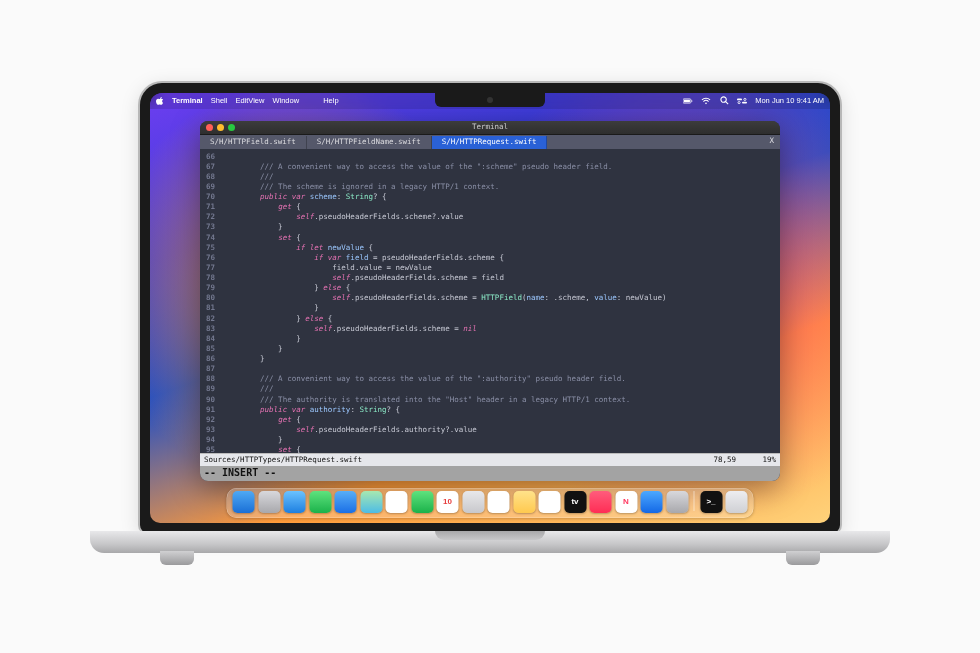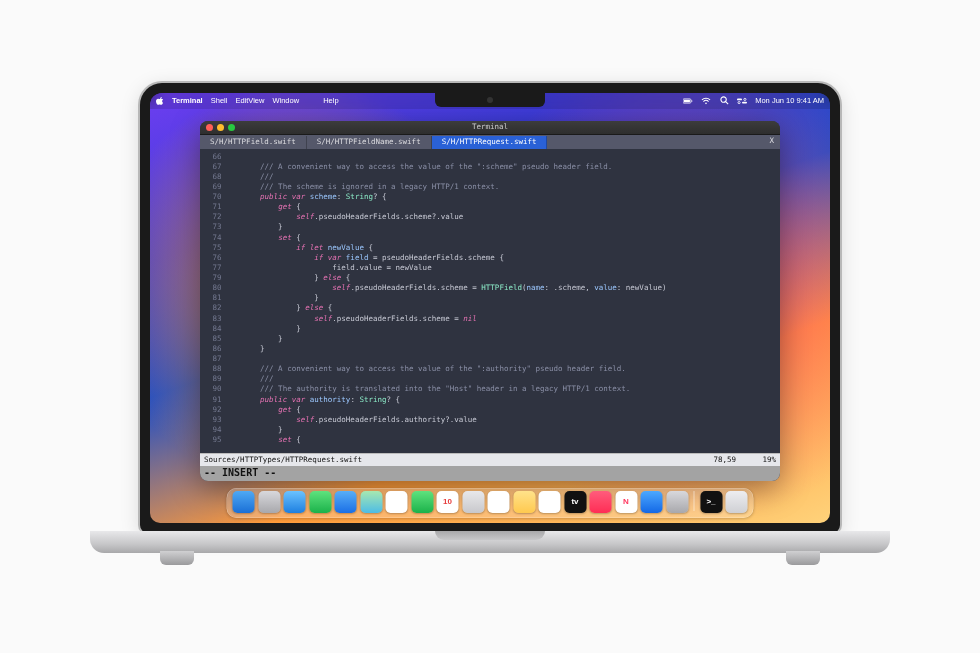--- a/index.html
+++ b/index.html
@@ -179,21 +179,21 @@
   .tabbar .closex { position:absolute; right:6px; top:1px; color:#dcdce0; }
 
   .editor {
     flex: 1;
     background: #2f3340;
     color: #dcdce4;
     overflow: hidden;
     padding: 3px 6px;
   }
   .line { white-space: pre; }
-  .gut { color: #73788f; display:inline-block; width: 22px; text-align: center; margin-right: 14px; }
+  .gut { color: #73788f; display:inline-block; width: 22px; text-align: left; margin-right: 14px; font-weight: bold; }
   .c-com { color: #8a8fa6; }
   .c-kw  { color: #e773b4; font-style: italic; }
   .c-id  { color: #9cc8ff; }
   .c-fn  { color: #8be9c6; }
   .c-pn  { color: #c7c9d4; }
 
   .statusbar {
     background: #e6e7eb;
     color: #111;
     font-size: 7.5px;
@@ -282,20 +282,21 @@
             <div class="line"><span class="gut">68</span><span class="c-pn">    </span><span class="c-com">///</span></div>
             <div class="line"><span class="gut">69</span><span class="c-pn">    </span><span class="c-com">/// The scheme is ignored in a legacy HTTP/1 context.</span></div>
             <div class="line"><span class="gut">70</span><span class="c-pn">    </span><span class="c-kw">public var </span><span class="c-id">scheme</span><span class="c-pn">: </span><span class="c-fn">String</span><span class="c-pn">? {</span></div>
             <div class="line"><span class="gut">71</span><span class="c-pn">        </span><span class="c-kw">get</span><span class="c-pn"> {</span></div>
             <div class="line"><span class="gut">72</span><span class="c-pn">            </span><span class="c-kw">self</span><span class="c-pn">.pseudoHeaderFields.scheme?.value</span></div>
             <div class="line"><span class="gut">73</span><span class="c-pn">        }</span></div>
             <div class="line"><span class="gut">74</span><span class="c-pn">        </span><span class="c-kw">set</span><span class="c-pn"> {</span></div>
             <div class="line"><span class="gut">75</span><span class="c-pn">            </span><span class="c-kw">if let </span><span class="c-id">newValue</span><span class="c-pn"> {</span></div>
             <div class="line"><span class="gut">76</span><span class="c-pn">                </span><span class="c-kw">if var </span><span class="c-id">field</span><span class="c-pn"> = pseudoHeaderFields.scheme {</span></div>
             <div class="line"><span class="gut">77</span><span class="c-pn">                    field.value = newValue</span></div>
+            <div class="line"><span class="gut">78</span><span class="c-pn">                    </span><span class="c-kw">self</span><span class="c-pn">.pseudoHeaderFields.scheme = field</span></div>
             <div class="line"><span class="gut">79</span><span class="c-pn">                } </span><span class="c-kw">else</span><span class="c-pn"> {</span></div>
             <div class="line"><span class="gut">80</span><span class="c-pn">                    </span><span class="c-kw">self</span><span class="c-pn">.pseudoHeaderFields.scheme = </span><span class="c-fn">HTTPField</span><span class="c-pn">(</span><span class="c-id">name</span><span class="c-pn">: .scheme, </span><span class="c-id">value</span><span class="c-pn">: newValue)</span></div>
             <div class="line"><span class="gut">81</span><span class="c-pn">                }</span></div>
             <div class="line"><span class="gut">82</span><span class="c-pn">            } </span><span class="c-kw">else</span><span class="c-pn"> {</span></div>
             <div class="line"><span class="gut">83</span><span class="c-pn">                </span><span class="c-kw">self</span><span class="c-pn">.pseudoHeaderFields.scheme = </span><span class="c-kw">nil</span></div>
             <div class="line"><span class="gut">84</span><span class="c-pn">            }</span></div>
             <div class="line"><span class="gut">85</span><span class="c-pn">        }</span></div>
             <div class="line"><span class="gut">86</span><span class="c-pn">    }</span></div>
             <div class="line"><span class="gut">87</span></div>
             <div class="line"><span class="gut">88</span><span class="c-pn">    </span><span class="c-com">/// A convenient way to access the value of the ":authority" pseudo header field.</span></div>

